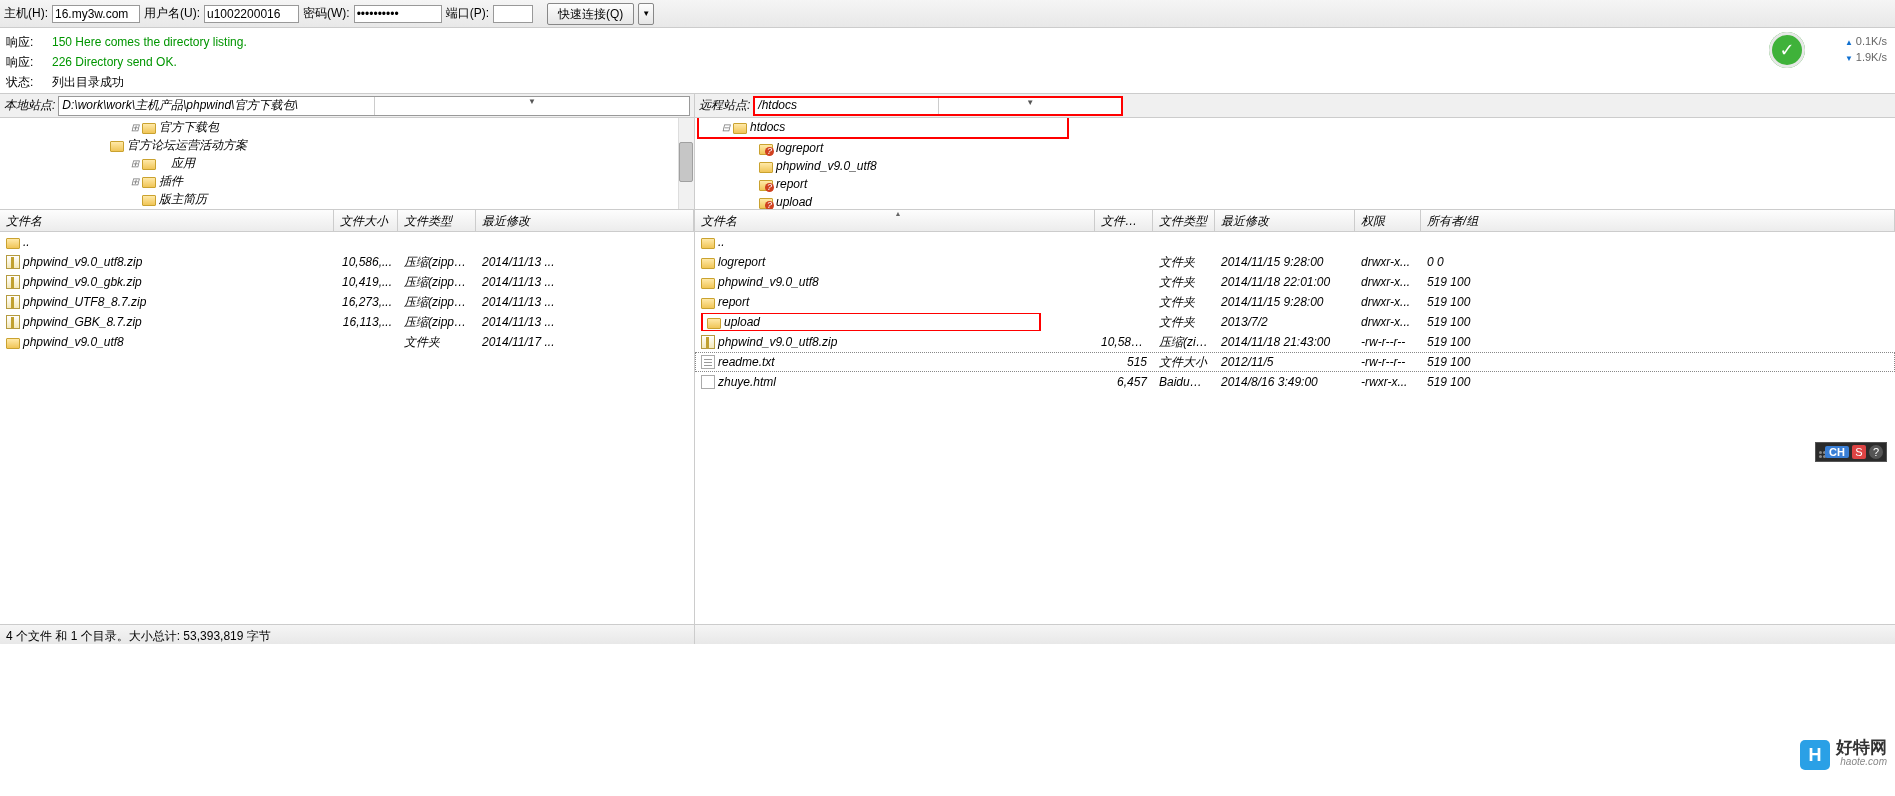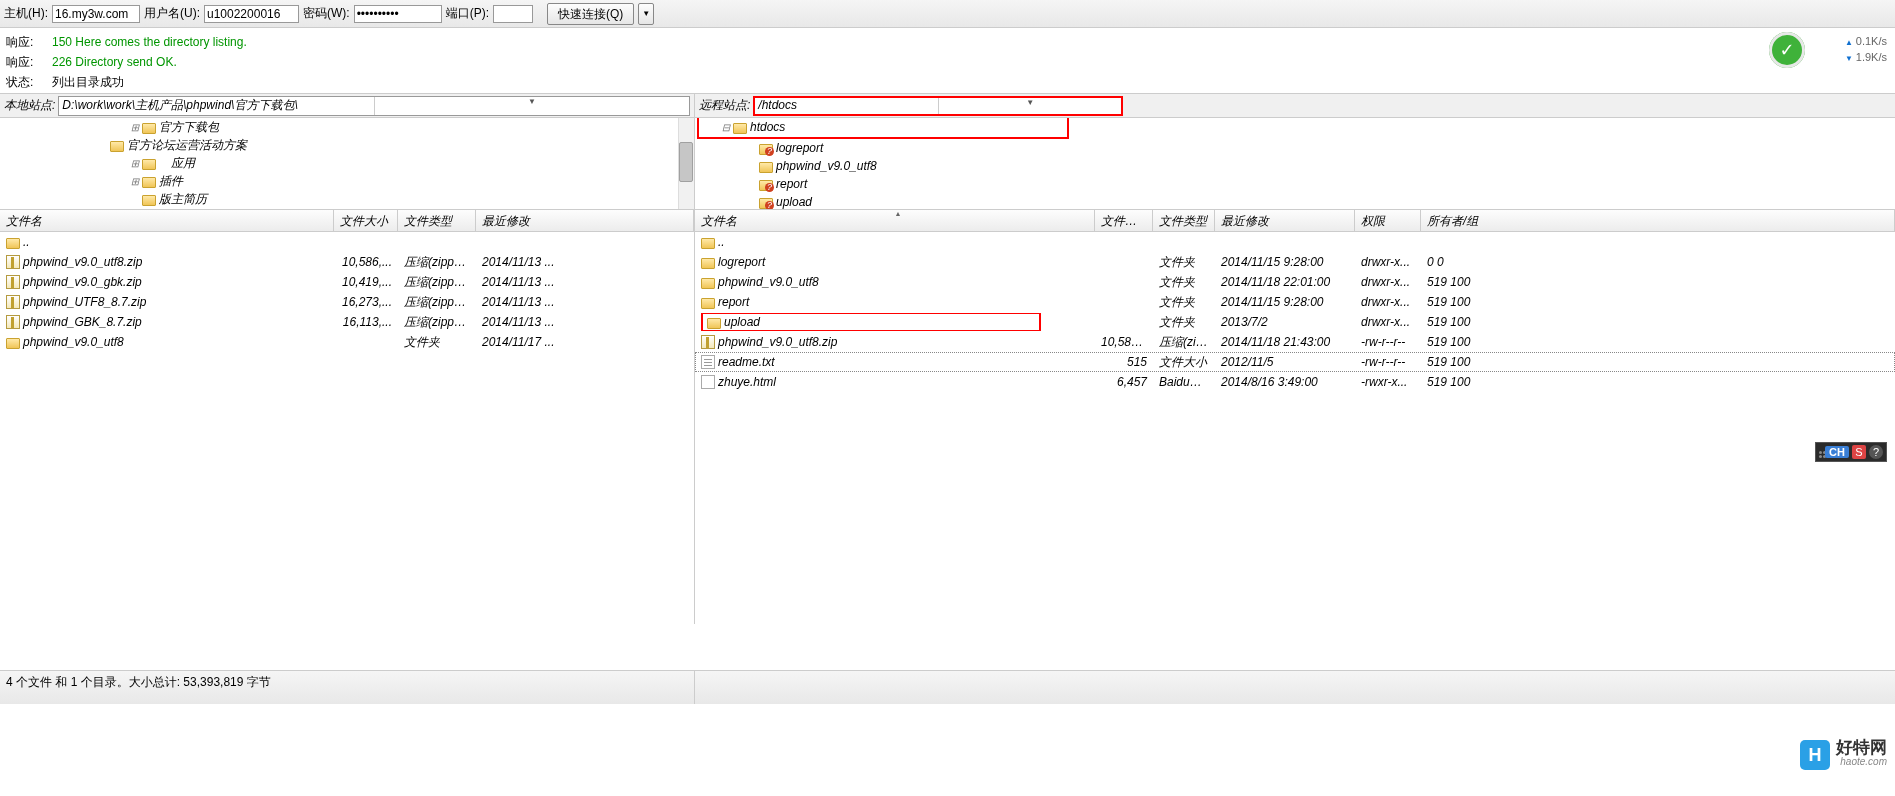--- a/index.html
+++ b/index.html
@@ -53,21 +53,21 @@
 .icon{ width:14px; height:14px; display:inline-block; flex:0 0 14px; }
 .icon-folder{ background:linear-gradient(#ffe9a8,#f0c557); border:1px solid #caa22f; border-radius:1px; width:14px; height:11px; margin-top:2px; }
 .icon-folder-q{ position:relative; }
 .icon-folder-q::after{ content:"?"; position:absolute; right:-2px; bottom:-2px; font-size:9px; color:#fff; background:#d04020; width:9px; height:9px; border-radius:50%; line-height:9px; text-align:center; }
 .icon-zip{ background:linear-gradient(#fff,#f3e8bb); border:1px solid #b59b40; width:12px; height:14px; position:relative; }
 .icon-zip::after{content:""; position:absolute; left:4px; top:1px; width:3px; height:11px; background:#c0a030;}
 .icon-txt{ background:#fff; border:1px solid #aaa; width:12px; height:14px; position:relative;}
 .icon-txt::before{content:""; position:absolute; left:2px; top:3px; right:2px; height:1px; background:#999; box-shadow:0 3px #999, 0 6px #999;}
 .icon-html{ background:#fff; border:1px solid #aaa; width:12px; height:14px; }
 
-.statusbar { height:34px; background:linear-gradient(#f5f5f5,#e8e8e8); border-top:1px solid #ccc; display:flex;margin-top:46px; }
+.statusbar { height:20px; background:linear-gradient(#f5f5f5,#e8e8e8); border-top:1px solid #ccc; display:flex; }
 .statusbar .cell{ padding:3px 6px; border-right:1px solid #ccc; }
 .statusbar .left-s{width:695px;}
 .statusbar .right-s{flex:1;}
 
 .lang-tray{ position:absolute; right:8px; top:442px; display:flex; background:#2b2b2b; border:1px solid #555; height:20px; align-items:center; padding:0 3px; gap:3px; color:#ddd; font-size:11px;}
 .lang-tray .ch{background:#3a7fd6; color:#fff; padding:0 4px; font-weight:bold; border-radius:2px;}
 .lang-tray .s{background:#d44; color:#fff; width:14px; height:14px; border-radius:2px; text-align:center; line-height:14px;}
 .lang-tray .q{background:#555; color:#fff; width:14px; height:14px; border-radius:50%; text-align:center; line-height:14px;}
 .lang-tray .d{width:3px;height:3px;background:#888;border-radius:50%; box-shadow:4px 0 #888, 0 4px #888, 4px 4px #888;}
 

